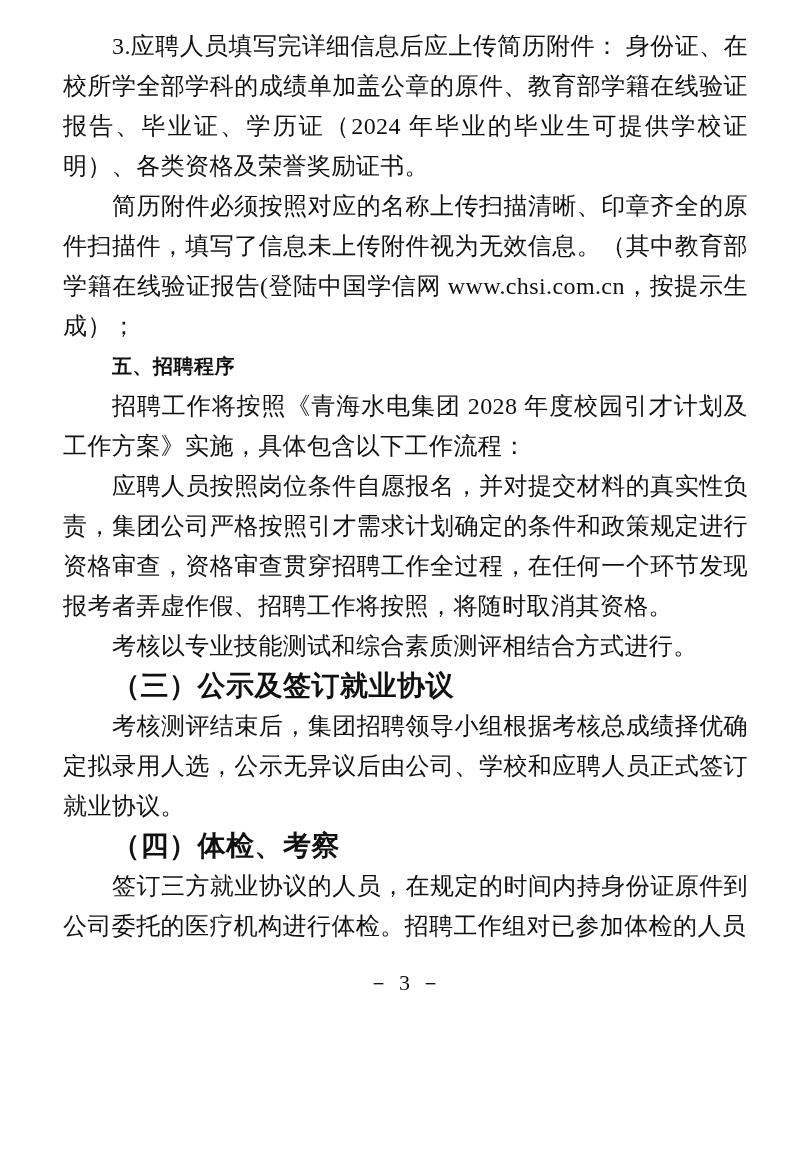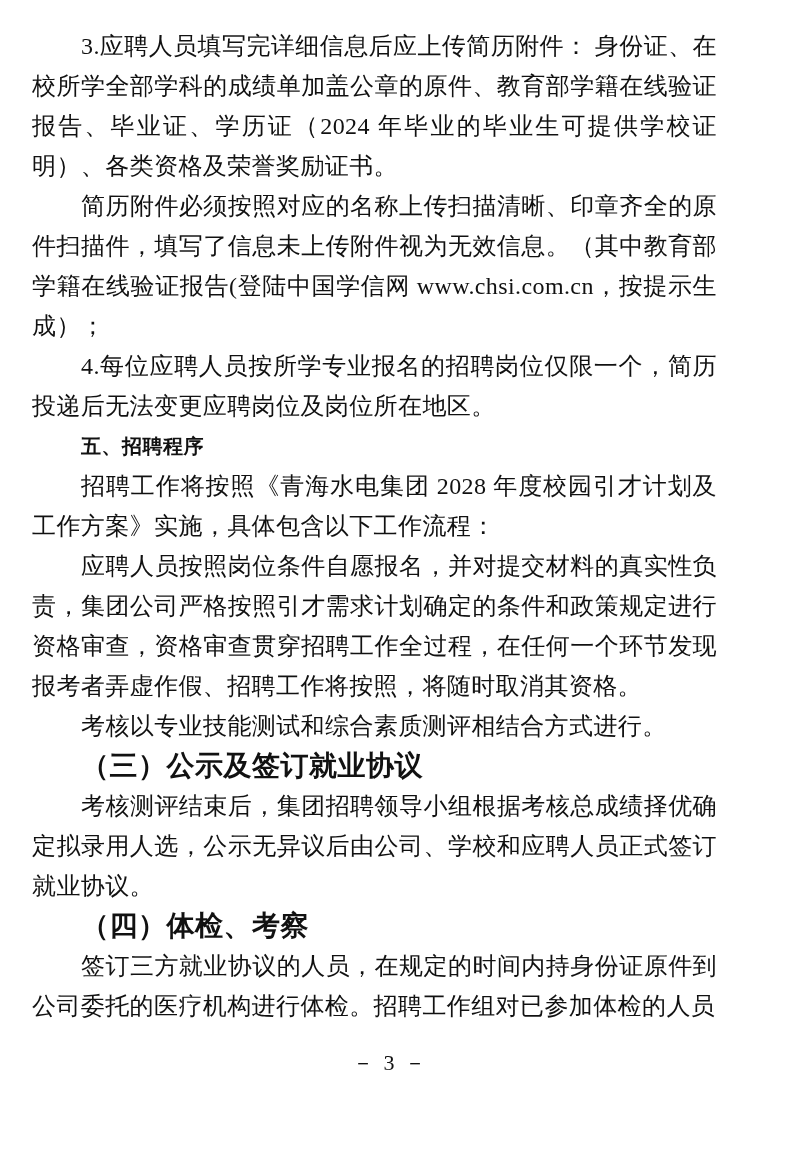--- a/index.html
+++ b/index.html
@@ -7,21 +7,21 @@
     padding: 0;
     background: #ffffff;
   }
   .page {
     position: relative;
     width: 796px;
     height: 1168px;
     background: #ffffff;
     overflow: hidden;
     box-sizing: border-box;
-    padding: 26px 48px 0 32px;
+    padding: 26px 48px 0 63px;
     font-family: "Liberation Serif", "DejaVu Serif", serif;
     color: #111111;
   }
   .doc-body {
     width: 685px;
   }
   .para {
     margin: 0;
     font-size: 24px;
     line-height: 40px;
@@ -60,21 +60,20 @@
 </head>
 <body>
 
 <div class="page">
   <div class="doc-body">
 
     <p class="para">3.应聘人员填写完详细信息后应上传简历附件： 身份证、在校所学全部学科的成绩单加盖公章的原件、教育部学籍在线验证报告、毕业证、学历证（2024 年毕业的毕业生可提供学校证明）、各类资格及荣誉奖励证书。</p>
 
     <p class="para">简历附件必须按照对应的名称上传扫描清晰、印章齐全的原件扫描件，填写了信息未上传附件视为无效信息。（其中教育部学籍在线验证报告(登陆中国学信网 www.chsi.com.cn，按提示生成）；</p>
 
-    <p class="para">4.每位应聘人员按所学专业报名的招聘岗位仅限一个，简历投递后无法变更应聘岗位及岗位所在地区。</p>
 
     <p class="heading-1">五、招聘程序</p>
 
     <p class="para">招聘工作将按照《青海水电集团 2028 年度校园引才计划及工作方案》实施，具体包含以下工作流程：</p>
 
 
     <p class="para">应聘人员按照岗位条件自愿报名，并对提交材料的真实性负责，集团公司严格按照引才需求计划确定的条件和政策规定进行资格审查，资格审查贯穿招聘工作全过程，在任何一个环节发现报考者弄虚作假、招聘工作将按照，将随时取消其资格。</p>
 
 
     <p class="para">考核以专业技能测试和综合素质测评相结合方式进行。</p>

